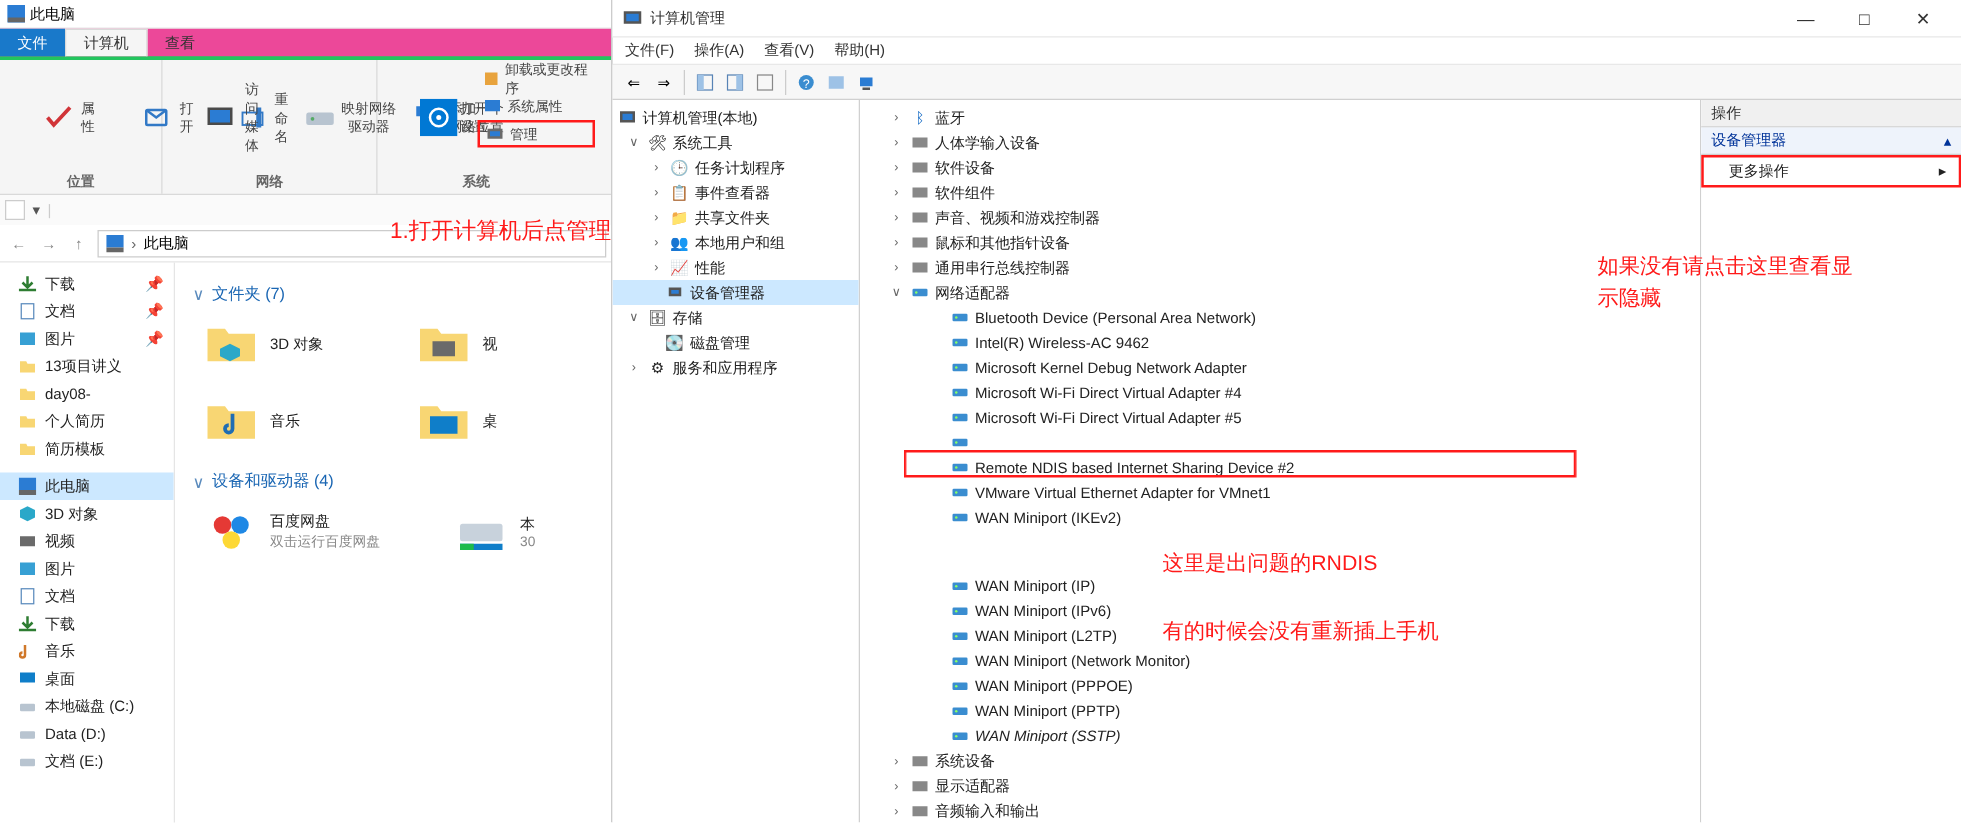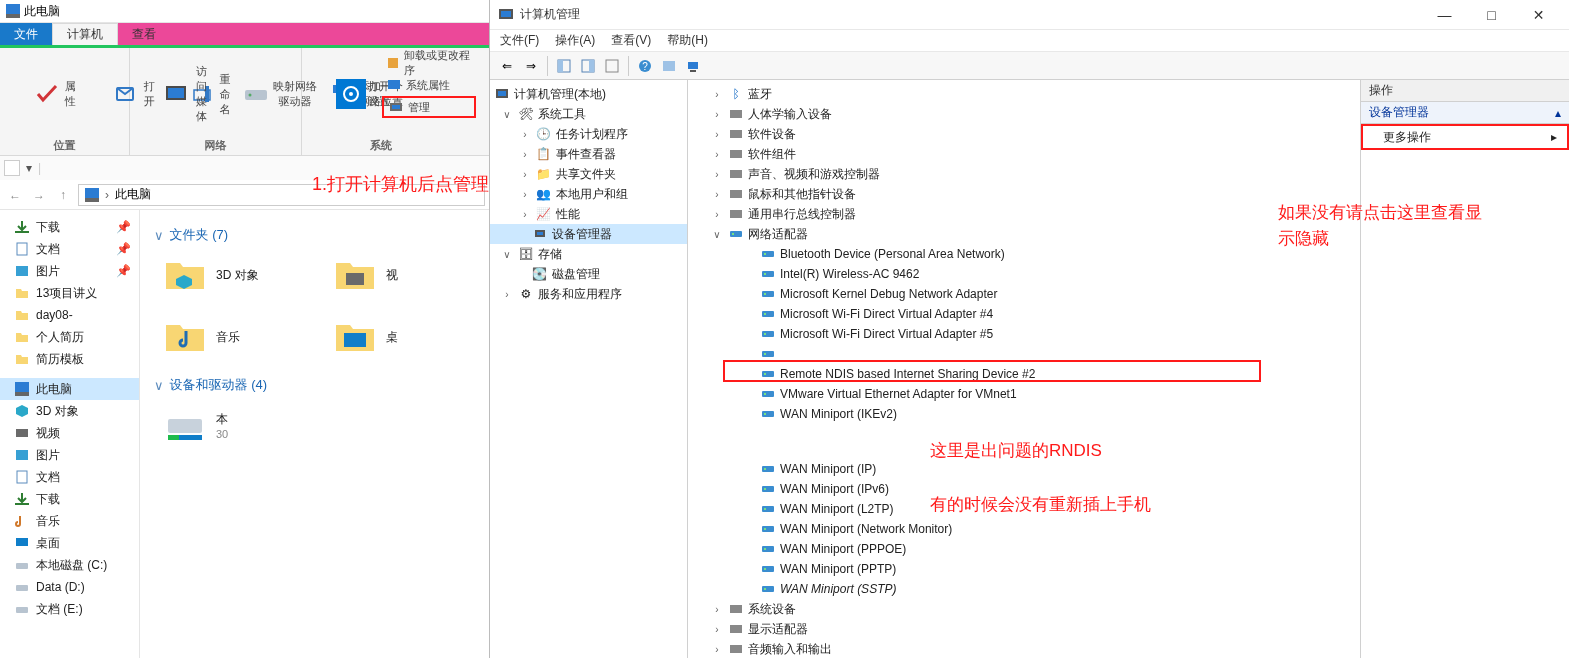--- a/index.html
+++ b/index.html
@@ -421,20 +421,33 @@
             </span>
             <span class="fold-lbl">桌</span>
           </div>
       </div>
 
       <div class="grp-head" style="margin-top:18px">
           <span style="color:#5b8bbd">∨</span>
           <span>设备和驱动器 (4)</span>
         </div>
       <div class="grp-body">
+        <div class="fold" style="width:170px">
+            <span class="fold-ic">
+              <svg width="42" height="42">
+                <circle cx="14" cy="16" r="7" fill="#e53935"></circle>
+                <circle cx="28" cy="16" r="7" fill="#1e88e5"></circle>
+                <circle cx="21" cy="28" r="7" fill="#fdd835"></circle>
+              </svg>
+            </span>
+            <div>
+              <div class="fold-lbl">百度网盘</div>
+              <div class="fold-sub">双击运行百度网盘</div>
+            </div>
+          </div>
         <div class="fold" style="width:70px">
             <span class="fold-ic">
               <svg width="42" height="40">
                 <rect x="4" y="14" width="34" height="14" rx="2" fill="#c8d2dc"></rect>
                 <rect x="4" y="30" width="34" height="5" fill="#0f7ec9"></rect>
                 <rect x="4" y="30" width="11" height="5" fill="#1ebb4c"></rect>
               </svg>
             </span>
             <div>
               <div class="fold-lbl">本</div>

